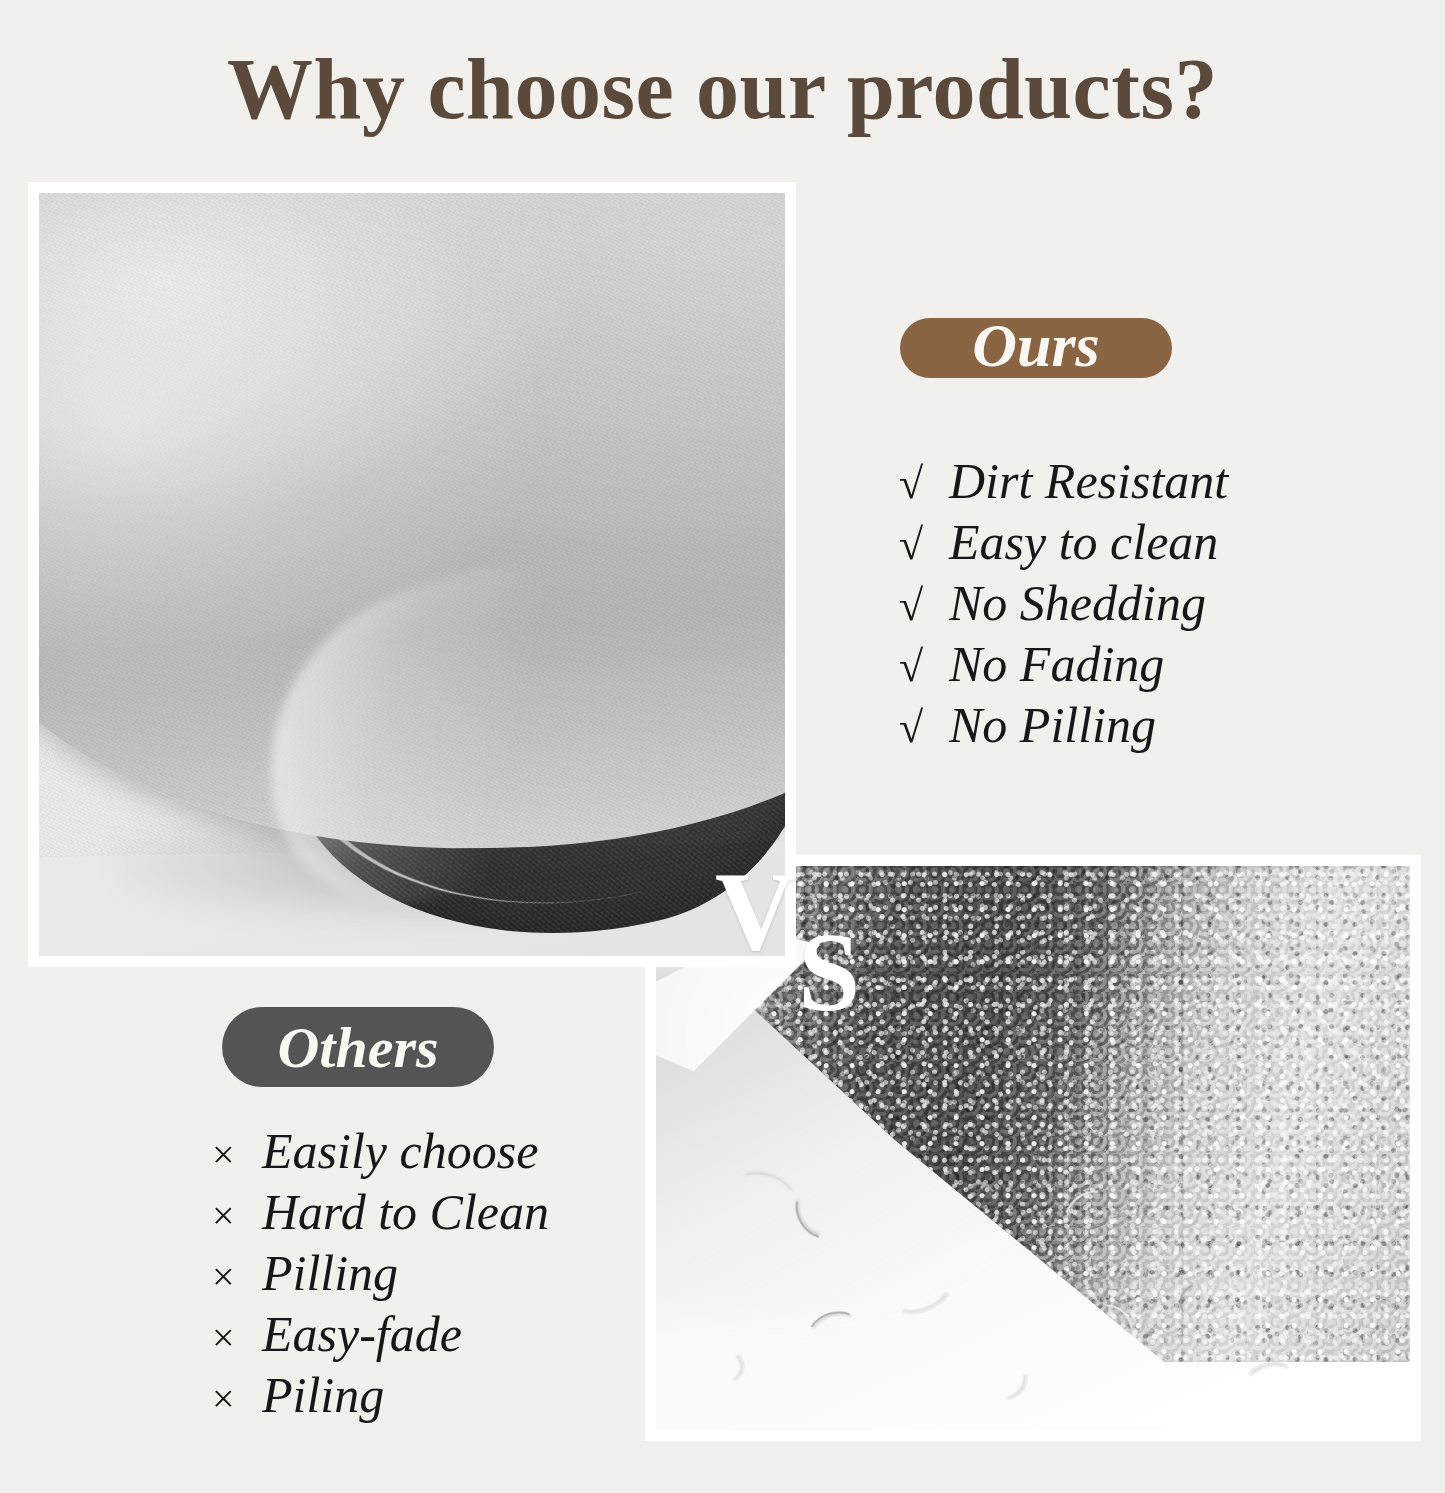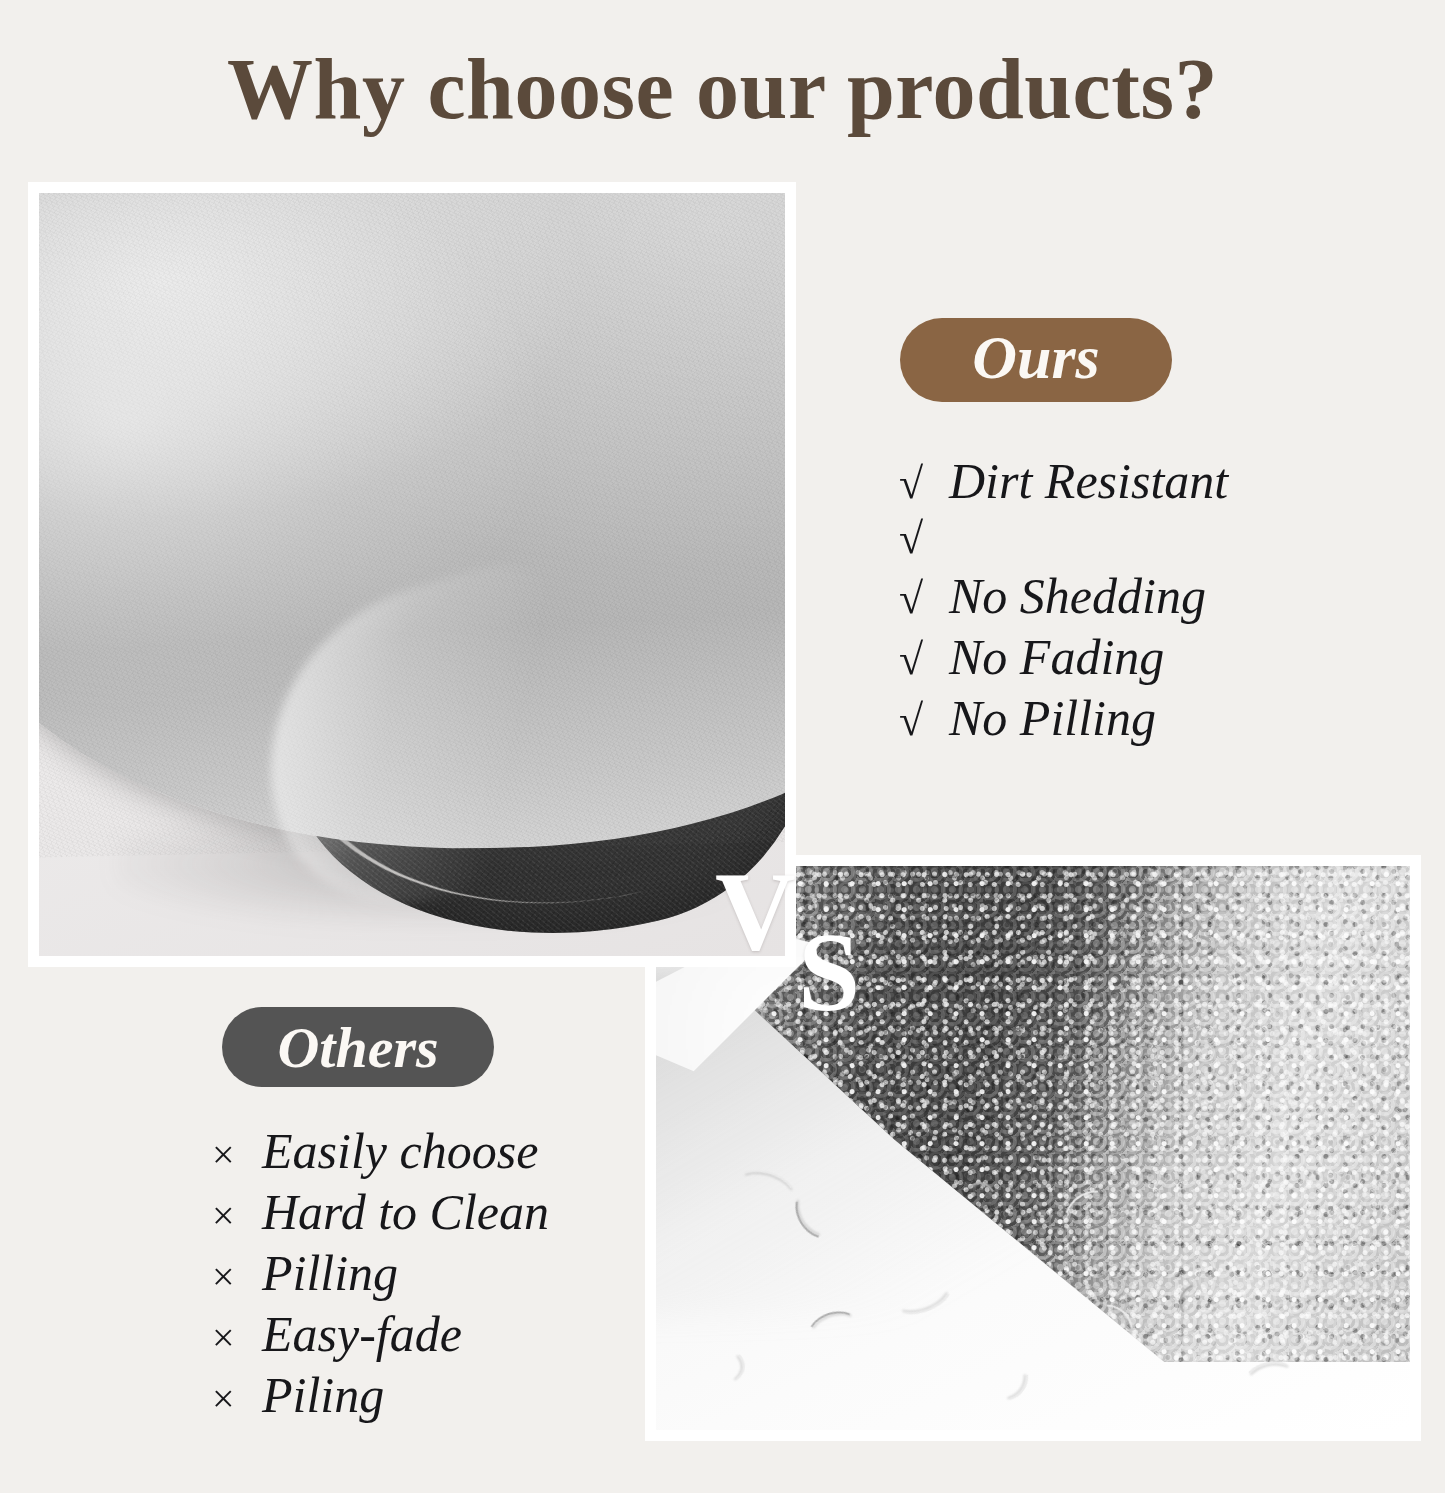--- a/index.html
+++ b/index.html
@@ -286,21 +286,21 @@
     font-style: italic;
     font-weight: bold;
     color: #fbf8f4;
     z-index: 4;
     white-space: nowrap;
   }
   #badge-ours {
     left: 900px;
     top: 318px;
     width: 272px;
-    height: 84px;
+    height: 60px;
     background: #8a6544;
     font-size: 62px;
     padding-bottom: 5px;
     box-sizing: border-box;
   }
   #badge-others {
     left: 222px;
     top: 1007px;
     width: 272px;
     height: 80px;
@@ -404,20 +404,21 @@
 
   <div class="badge" id="badge-ours">Ours</div>
 
   <ul class="feature-list" id="list-ours">
     <li class="feature-item">
       <span class="feature-mark">√</span>
       <span class="feature-text">Dirt Resistant</span>
     </li>
     <li class="feature-item">
       <span class="feature-mark">√</span>
+      <span class="feature-text">Easy to clean</span>
     </li>
     <li class="feature-item">
       <span class="feature-mark">√</span>
       <span class="feature-text">No Shedding</span>
     </li>
     <li class="feature-item">
       <span class="feature-mark">√</span>
       <span class="feature-text">No Fading</span>
     </li>
     <li class="feature-item">

